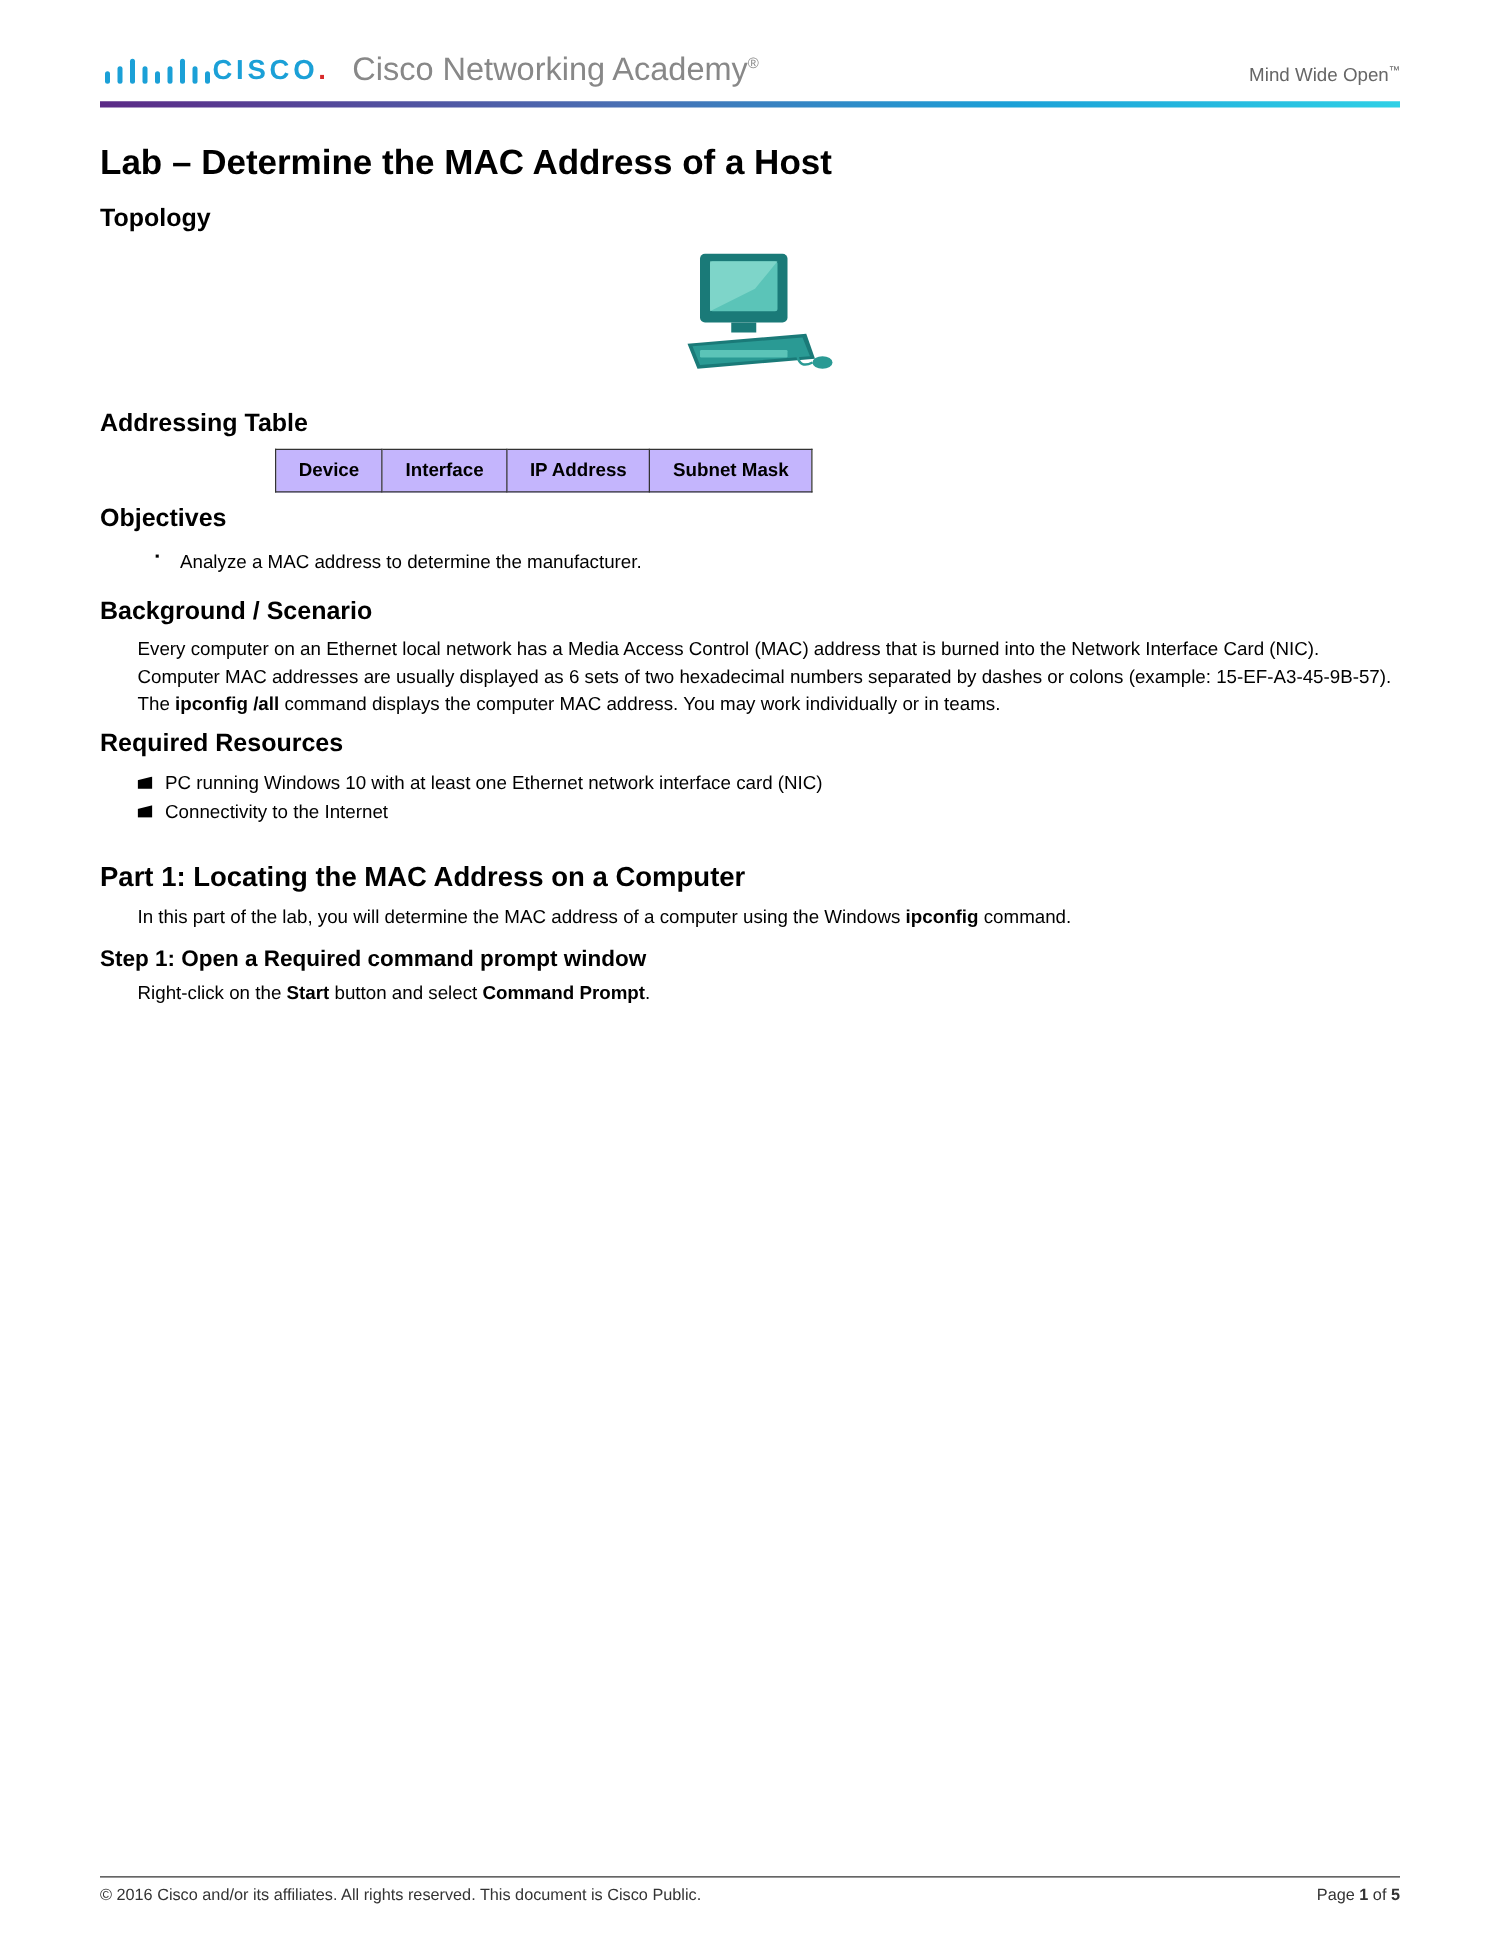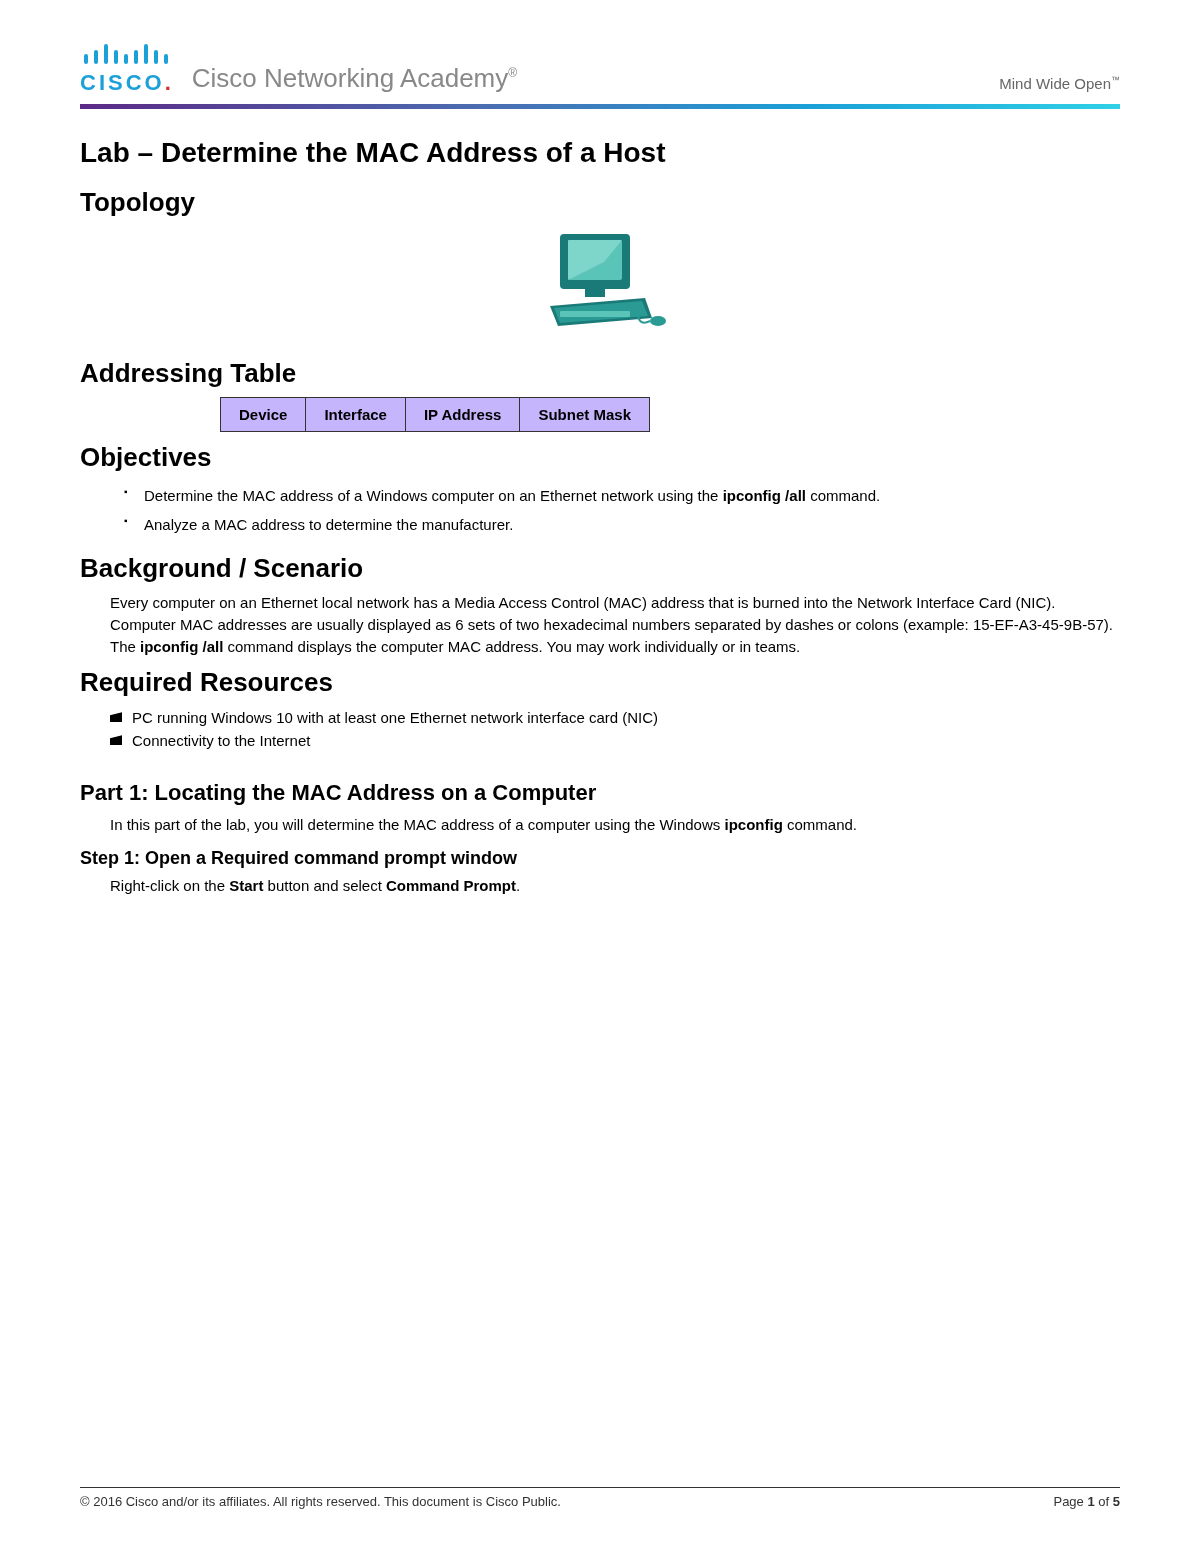--- a/index.html
+++ b/index.html
@@ -15,21 +15,21 @@
     min-height: 1553px;
     position: relative;
   }
   .header-bar {
     display: flex;
     align-items: flex-end;
     justify-content: space-between;
     padding-bottom: 8px;
   }
   .brand-left { display: flex; align-items: flex-end; gap: 18px; }
-  .cisco-logo { display: flex; flex-direction: column; align-items: flex-start; }
+  .cisco-logo { display: flex; flex-direction: row; align-items: flex-start; }
   .cisco-bars { height: 28px; margin-bottom: 2px; }
   .cisco-word {
     font-size: 22px;
     font-weight: bold;
     letter-spacing: 3px;
     color: #1ba0d7;
     text-transform: uppercase;
   }
   .cisco-word .dot { color: #d82b2b; }
   .academy-text {
@@ -47,21 +47,21 @@
   .gradient-rule {
     height: 5px;
     background: linear-gradient(to right, #5b2a86 0%, #4a6fb3 40%, #1ba0d7 70%, #2fd0e6 100%);
     margin-bottom: 28px;
   }
   .lab-title {
     font-size: 28px;
     font-weight: bold;
     margin-bottom: 18px;
   }
-  .h2 { font-size: 26px; font-weight: bold; margin: 10px 0 8px 0; }
+  .h2 { font-size: 20px; font-weight: bold; margin: 10px 0 8px 0; }
   .h2b { font-size: 22px; font-weight: bold; margin: 28px 0 8px 0; }
   .h3 { font-size: 18px; font-weight: bold; margin: 12px 0 6px 0; }
   .topology-img { text-align: center; margin: 8px 0 18px 0; }
   .addr-table {
     border-collapse: collapse;
     margin: 6px auto 6px 140px;
   }
   .addr-table th, .addr-table td {
     border: 1px solid #333;
     padding: 8px 18px;
@@ -86,21 +86,21 @@
     content: "";
     position: absolute; left: 0; top: 6px;
     width: 12px; height: 10px;
     background: #000;
     clip-path: polygon(0 30%, 100% 0, 100% 100%, 0 100%);
   }
   p.body-text { font-size: 15px; line-height: 1.45; margin: 4px 0 10px 0; }
   .bold { font-weight: bold; }
   .footer {
     position: absolute;
-    bottom: 44px;
+    bottom: 30px;
     left: 80px; right: 80px;
     border-top: 1px solid #333;
     padding-top: 6px;
     display: flex;
     justify-content: space-between;
     font-size: 13px;
     color: #333;
   }
 </style>
 </head>
@@ -165,23 +165,20 @@
       <th>Device</th>
       <th>Interface</th>
       <th>IP Address</th>
       <th>Subnet Mask</th>
     </tr>
   </tbody>
     </table>
 
   <div class="h2">Objectives</div>
   <ul class="objectives">
-    <li>
-      <span>Determine the MAC address of a Windows computer on an Ethernet network using the </span><span class="bold">ipconfig /all</span><span> command.</span>
-    </li>
     <li>Analyze a MAC address to determine the manufacturer.</li>
   </ul>
 
   <div class="h2">Background / Scenario</div>
   <div class="body-indent">
     <p class="body-text">
       <span>Every computer on an Ethernet local network has a Media Access Control (MAC) address that is burned into the Network Interface Card (NIC). Computer MAC addresses are usually displayed as 6 sets of two hexadecimal numbers separated by dashes or colons (example: 15-EF-A3-45-9B-57). The </span><span class="bold">ipconfig /all</span><span> command displays the computer MAC address. You may work individually or in teams.</span>
     </p>
   </div>
 

